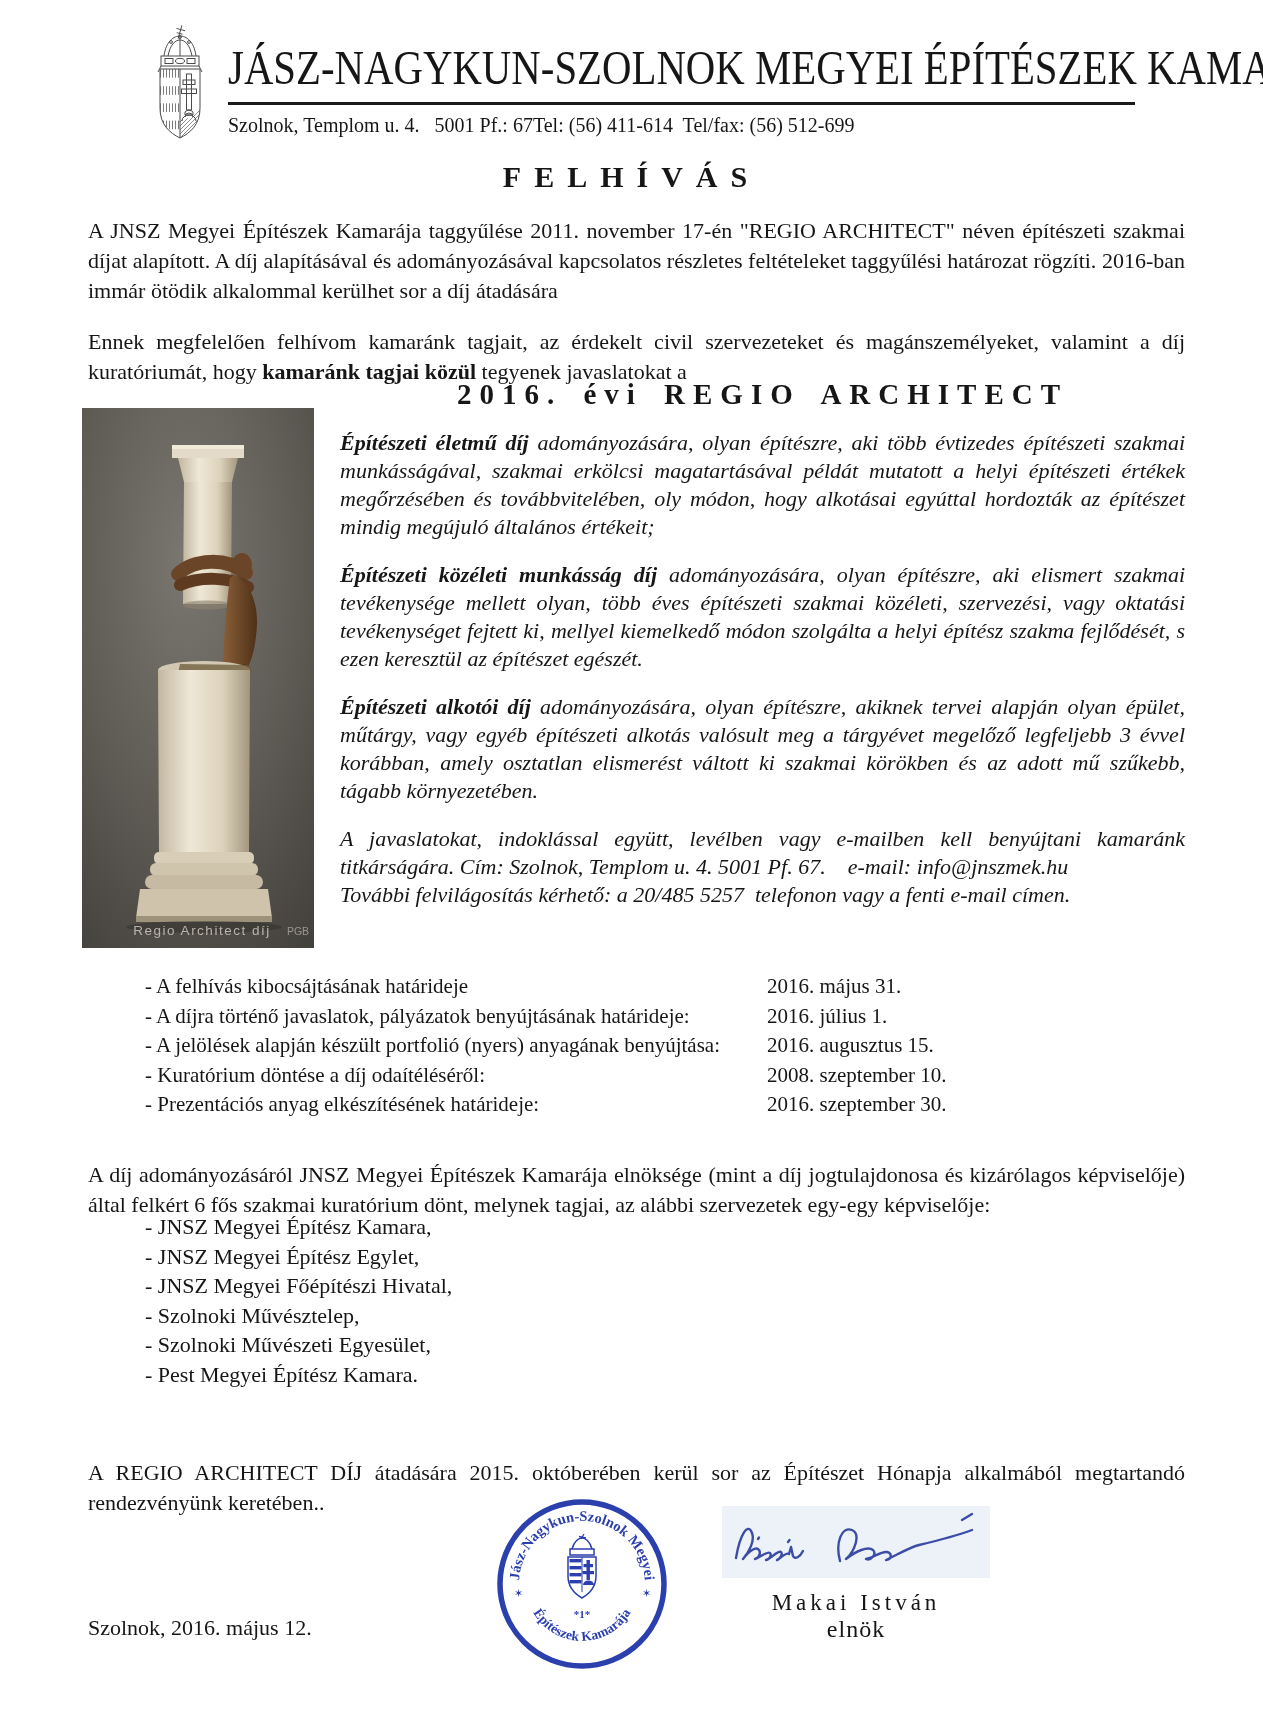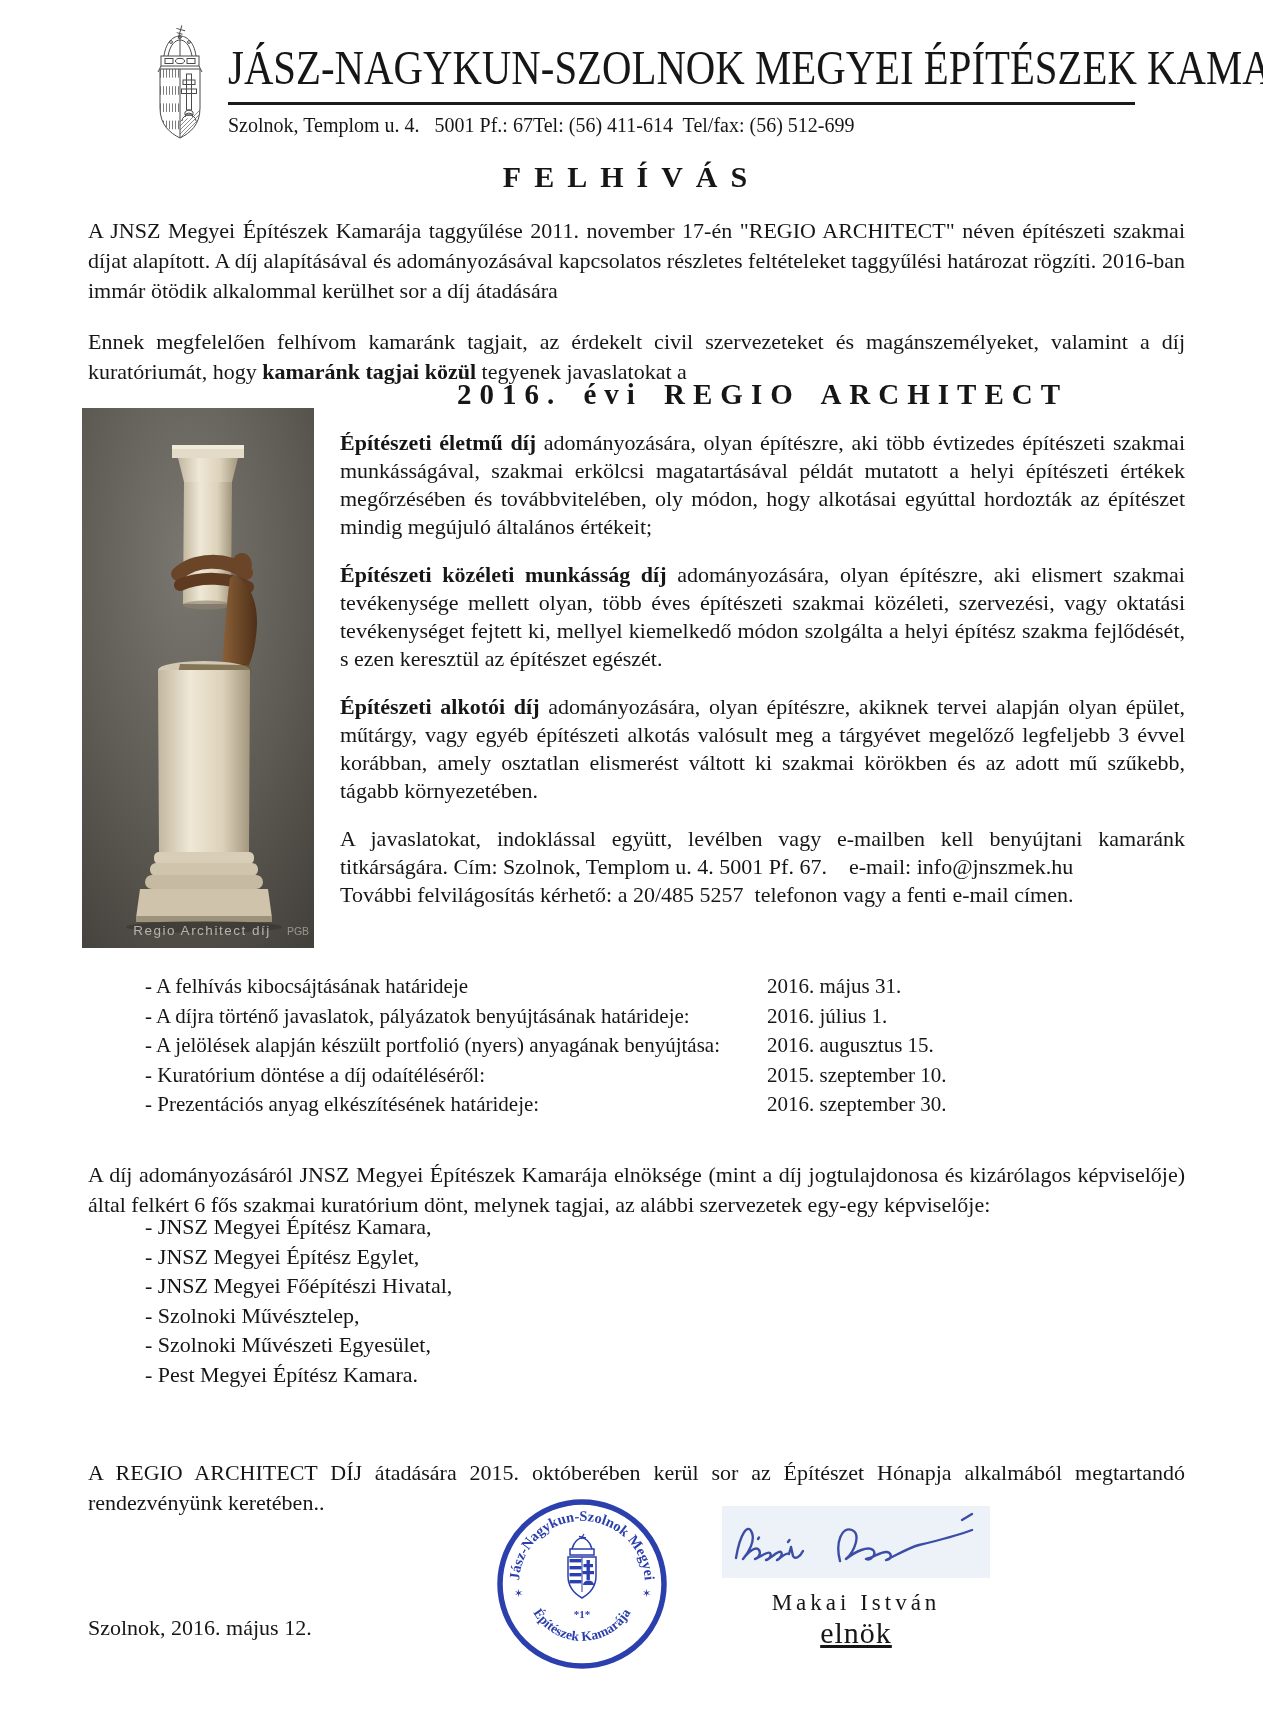--- a/index.html
+++ b/index.html
@@ -19,33 +19,33 @@
     font-size:30px;font-weight:bold;letter-spacing:13px;margin-top:8px;}
   
   .just{text-align:justify;}
   #intro{position:absolute;left:88px;top:216px;width:1097px;font-size:22px;line-height:30px;}
   #intro p{margin:0 0 21px 0;}
   #award{position:absolute;left:82px;top:378px;width:1103px;}
   .award-photo{position:absolute;left:0;top:30px;width:232px;height:664px;}
   .award-col{margin-left:258px;width:845px;}
   .award-col h2{margin:0 0 18px 0;text-align:center;font-size:29px;font-weight:bold;
     letter-spacing:8px;word-spacing:6px;}
-  .award-col p{margin:0 0 20px 0;font-size:22px;line-height:28px;}
+  .award-col p{margin:0 0 20px 0;font-size:22px;line-height:28px;font-style:italic;}
   #deadlines{position:absolute;left:145px;top:972px;font-size:21px;line-height:29.5px;}
   .drow{position:relative;width:1040px;white-space:nowrap;}
   .ddate{position:absolute;left:622px;top:0;}
   #jury-intro{position:absolute;left:88px;top:1138px;width:1097px;font-size:22px;line-height:30px;}
   #jury-list{position:absolute;left:145px;top:1212px;font-size:22px;line-height:29.5px;}
   #closing{position:absolute;left:88px;top:1436px;width:1097px;font-size:22px;line-height:30px;}
   
   #place-date{position:absolute;left:88px;top:1615px;font-size:22px;}
   #stamp{position:absolute;left:494px;top:1496px;}
   #sig-block{position:absolute;left:706px;top:1506px;width:300px;text-align:center;}
   .sig-name{font-size:23px;letter-spacing:4px;margin-top:8px;}
-  .sig-title{font-size:30px;letter-spacing:1px;text-decoration:underline;}
+  .sig-title{font-size:24px;letter-spacing:1px;}
   b.lead{font-weight:bold;}
 </style>
 </head>
 <body>
 
 <div class="page">
 
   <div id="logo">
     <svg width="84" height="120" viewBox="0 0 84 120">
       <defs>
@@ -173,21 +173,21 @@
       <p class="just"><b class="lead">Építészeti közéleti munkásság díj</b><span> adományozására, olyan építészre, aki elismert szakmai tevékenysége mellett olyan, több éves építészeti szakmai közéleti, szervezési, vagy oktatási tevékenységet fejtett ki, mellyel kiemelkedő módon szolgálta a helyi építész szakma fejlődését, s ezen keresztül az építészet egészét.</span></p>
       <p class="just"><b class="lead">Építészeti alkotói díj</b><span> adományozására, olyan építészre, akiknek tervei alapján olyan épület, műtárgy, vagy egyéb építészeti alkotás valósult meg a tárgyévet megelőző legfeljebb 3 évvel korábban, amely osztatlan elismerést váltott ki szakmai körökben és az adott mű szűkebb, tágabb környezetében.</span></p>
       <p class="just"><span>A javaslatokat, indoklással együtt, levélben vagy e-mailben kell benyújtani kamaránk titkárságára. Cím: Szolnok, Templom u. 4. 5001 Pf. 67.&nbsp;&nbsp;&nbsp; e-mail: info@jnszmek.hu</span><br><span>További felvilágosítás kérhető: a 20/485 5257&nbsp; telefonon vagy a fenti e-mail címen.</span></p>
     </div>
   </div>
 
   <div id="deadlines">
     <div class="drow"><span>- A felhívás kibocsájtásának határideje</span><span class="ddate">2016. május 31.</span></div>
     <div class="drow"><span>- A díjra történő javaslatok, pályázatok benyújtásának határideje:</span><span class="ddate">2016. július 1.</span></div>
     <div class="drow"><span>- A jelölések alapján készült portfolió (nyers) anyagának benyújtása:</span><span class="ddate">2016. augusztus 15.</span></div>
-    <div class="drow"><span>- Kuratórium döntése a díj odaítéléséről:</span><span class="ddate">2015. szeptember 10.</span></div>
+    <div class="drow"><span>- Kuratórium döntése a díj odaítéléséről:</span><span class="ddate">2008. szeptember 10.</span></div>
     <div class="drow"><span>- Prezentációs anyag elkészítésének határideje:</span><span class="ddate">2016. szeptember 30.</span></div>
   </div>
 
   <p id="jury-intro" class="just">A díj adományozásáról JNSZ Megyei Építészek Kamarája elnöksége (mint a díj jogtulajdonosa és kizárólagos képviselője) által felkért 6 fős szakmai kuratórium dönt, melynek tagjai, az alábbi szervezetek egy-egy képviselője:</p>
   <div id="jury-list">
     <div>- JNSZ Megyei Építész Kamara,</div>
     <div>- JNSZ Megyei Építész Egylet,</div>
     <div>- JNSZ Megyei Főépítészi Hivatal,</div>
     <div>- Szolnoki Művésztelep,</div>
     <div>- Szolnoki Művészeti Egyesület,</div>

